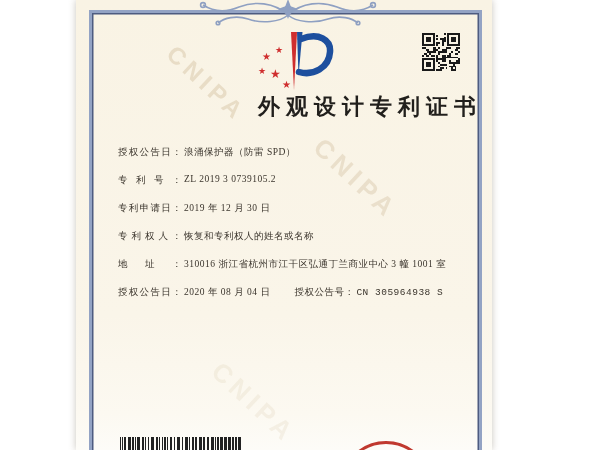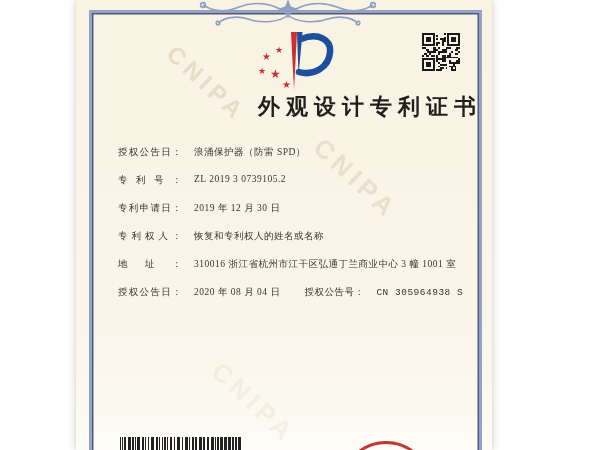--- a/index.html
+++ b/index.html
@@ -31,21 +31,21 @@
   .qr{position:absolute;left:346px;top:33px;width:38px;height:38px;}
   .logo{position:absolute;left:182px;top:30px;width:76px;height:67px;}
   .title{position:absolute;left:13px;top:92px;width:393px;text-align:right;
     font-size:22px;font-weight:bold;letter-spacing:6px;color:#211f1c;}
   .fields{position:absolute;left:42px;top:146px;width:356px;font-size:9.5px;
     color:var(--text);letter-spacing:.5px;}
   .frow{height:16px;margin-bottom:12px;white-space:nowrap;}
   .flabel{display:inline-block;width:64px;text-align:justify;text-align-last:justify;
     vertical-align:top;}
   .flabel::after{content:"：";}
-  .fvalue{margin-left:12px;}
+  .fvalue{margin-left:2px;}
   .grant2{margin-left:24px;font-family:Liberation Mono, monospace;}
   .glabel::after{content:"：";}
   .paras{position:absolute;left:30px;top:336px;width:366px;font-size:9.5px;
     line-height:15px;color:var(--text);text-align:justify;letter-spacing:.4px;}
   .paras p{text-indent:2em;}
   .barcode{position:absolute;left:44px;top:437px;width:124px;height:13px;}
   .seal{position:absolute;left:264px;top:441px;width:92px;height:92px;
     border:3px solid var(--seal_red);border-radius:50%;}
 </style>
 </head>

